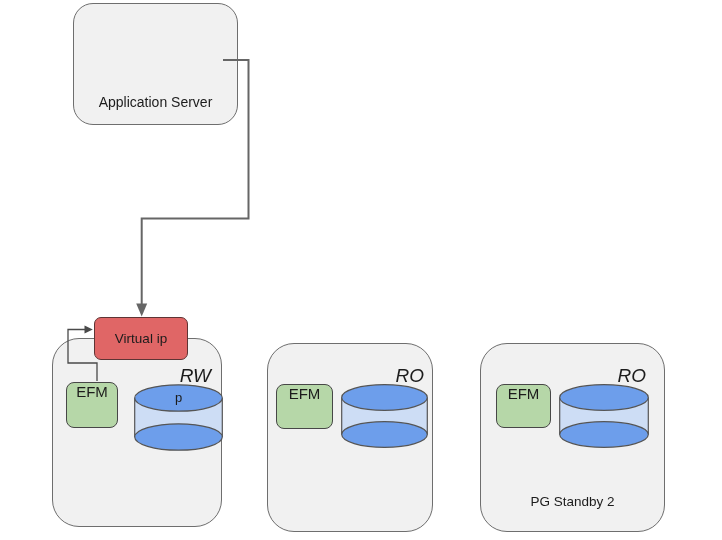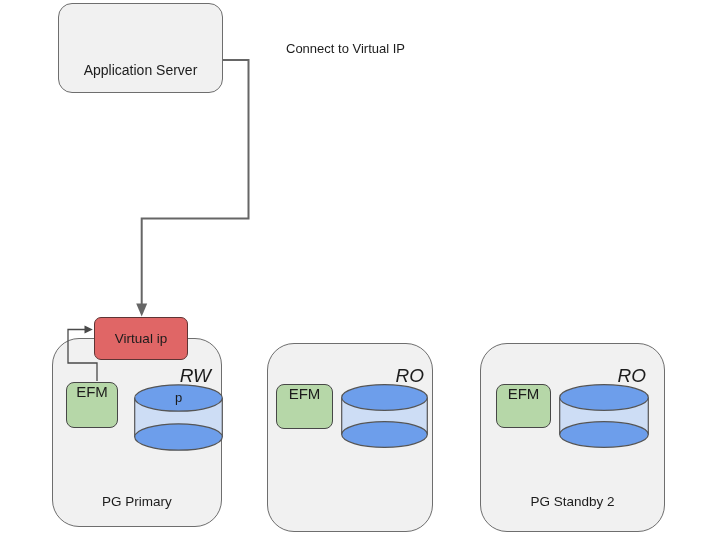--- a/index.html
+++ b/index.html
@@ -11,21 +11,21 @@
     background: #ffffff;
     font-family: "Liberation Sans", sans-serif;
     color: #1c1c1c;
     overflow: hidden;
   }
   .box-node {
     position: absolute;
     background: #f1f1f1;
     border: 1px solid #6e6e6e;
   }
-  .appserver { left: 58px; top: 3px; width: 165px; height: 90px; border-radius: 14px; }
+  .appserver { left: 73px; top: 3px; width: 165px; height: 122px; border-radius: 20px; }
   .appserver .label {
     position: absolute; left: 0; right: 0; bottom: 14px;
     text-align: center; font-size: 14px;
   }
   .conn-label {
     position: absolute; left: 286px; top: 41px;
     font-size: 13px; white-space: nowrap;
   }
   .pgnode { border-radius: 27px; }
   .node-label {
@@ -62,36 +62,34 @@
 </style>
 </head>
 <body>
 
 <div class="canvas">
 
   <div class="box-node appserver">
     <span class="label">Application Server</span>
   </div>
 
-  <div class="conn-label">Connect to Virtual IP</div>
 
   <div class="box-node pgnode" style="left:52px; top:338px; width:170px; height:189px;">
     <span class="mode-label" style="top:26px; right:10px;">RW</span>
     <div class="efm" style="left:13px; top:43px; width:52px; height:46px;">
       <span>EFM</span>
     </div>
     <svg class="cyl" style="left:81px; top:45px;" width="89" height="67" viewBox="0 0 89 67">
       <rect x="0.7" y="14" width="87.6" height="39" fill="#cdddf5"></rect>
       <line x1="0.7" y1="14" x2="0.7" y2="53" stroke="#555555" stroke-width="1.2"></line>
       <line x1="88.3" y1="14" x2="88.3" y2="53" stroke="#555555" stroke-width="1.2"></line>
       <ellipse cx="44.5" cy="53" rx="43.8" ry="13.2" fill="#6d9eeb" stroke="#555555" stroke-width="1.2"></ellipse>
       <ellipse cx="44.5" cy="14" rx="43.8" ry="13.2" fill="#6d9eeb" stroke="#555555" stroke-width="1.2"></ellipse>
     </svg>
     <span class="db-label" style="left:81px; top:51px; width:89px;">p</span>
-    <span class="node-label" style="bottom:17px;">PG Primary</span>
   </div>
 
   <div class="box-node pgnode" style="left:267px; top:343px; width:166px; height:189px;">
     <span class="mode-label" style="top:21px; right:8px;">RO</span>
     <div class="efm" style="left:8px; top:40px; width:57px; height:45px;">
       <span>EFM</span>
     </div>
     <svg class="cyl" style="left:73px; top:40px;" width="87" height="64" viewBox="0 0 87 64">
       <rect x="0.7" y="13.5" width="85.6" height="37" fill="#cdddf5"></rect>
       <line x1="0.7" y1="13.5" x2="0.7" y2="50.5" stroke="#555555" stroke-width="1.2"></line>

